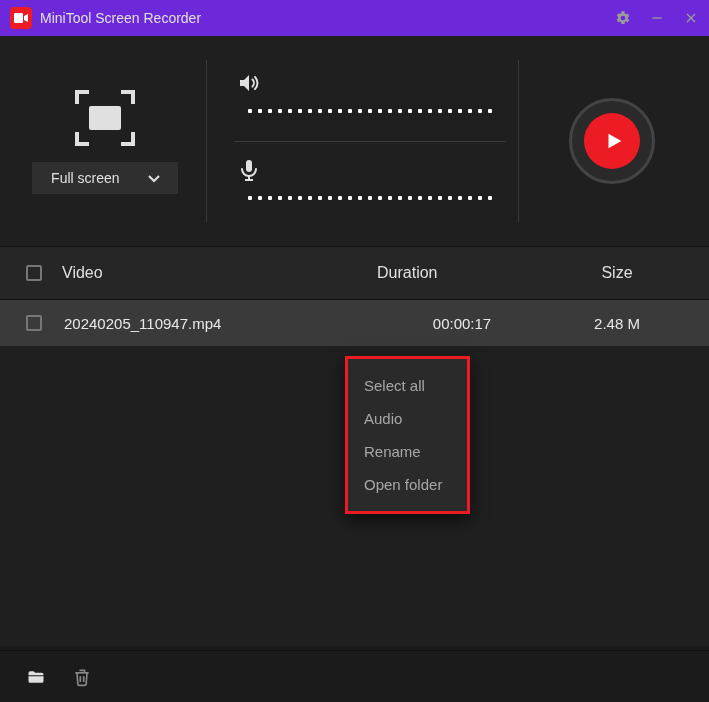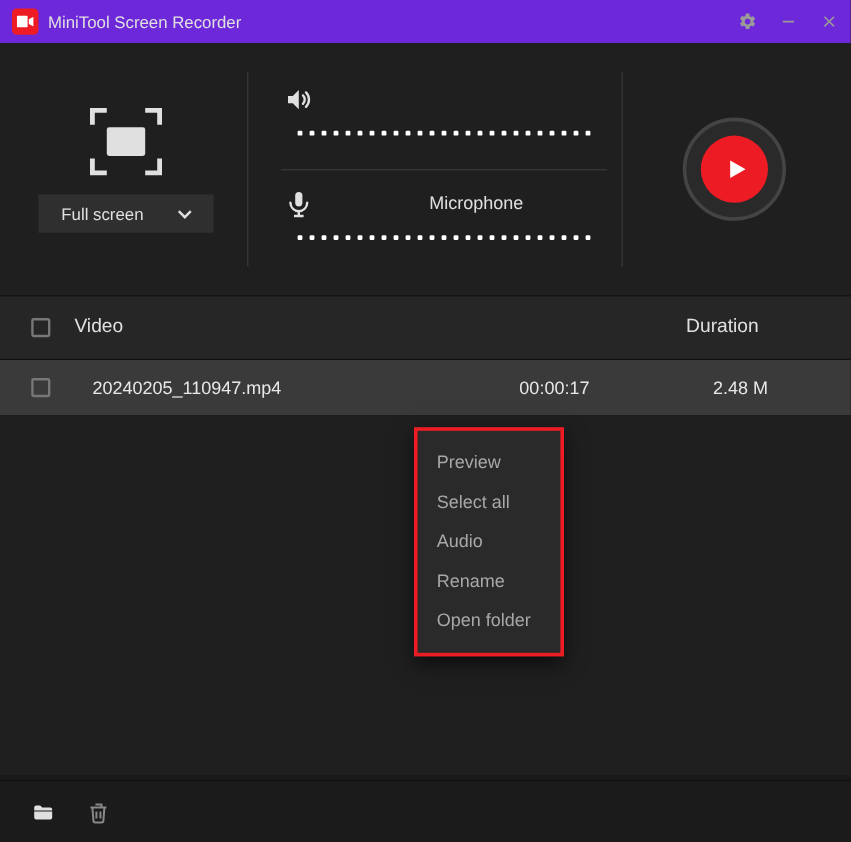--- a/index.html
+++ b/index.html
@@ -137,34 +137,34 @@
     color: #e0e0e0;
   }
   .chk {
     width: 16px; height: 16px;
     border: 2px solid #777;
     border-radius: 2px;
     cursor: pointer;
     flex: 0 0 16px;
   }
   .col-video { margin-left: 20px; flex: 1; }
-  .col-dur { width: 170px; text-align: center; }
+  .col-dur { width: 170px; text-align: left; }
   .col-size { width: 140px; text-align: center; }
 
   
   .row {
     height: 46px;
     background: #3a3a3a;
     display: flex;
     align-items: center;
     padding: 0 22px 0 26px;
     font-size: 15px;
     color: #e8e8e8;
   }
-  .row .fname { margin-left: 35px; flex: 1; }
+  .row .fname { margin-left: 22px; flex: 1; }
   .row .dur { width: 170px; text-align: center; }
   .row .size { width: 140px; text-align: center; }
 
   .empty-area {
     height: 300px;
     background: #1f1f1f;
   }
 
   
   .ctx {
@@ -296,21 +296,20 @@
 
     <div class="audio-row">
       <span class="aicon">
         <svg viewBox="0 0 24 24" fill="#e0e0e0">
             <path d="M12 14a3 3 0 0 0 3-3V5a3 3 0 0 0-6 0v6a3 3 0 0 0 3 3z"></path>
             <path d="M19 11a7 7 0 0 1-14 0" stroke="#e0e0e0" stroke-width="2" fill="none" stroke-linecap="round"></path>
             <line x1="12" y1="18" x2="12" y2="22" stroke="#e0e0e0" stroke-width="2"></line>
             <line x1="8" y1="22" x2="16" y2="22" stroke="#e0e0e0" stroke-width="2"></line>
           </svg>
       </span>
-      <span class="alabel">Microphone</span>
     </div>
     <div class="vu">
       <span></span>
         <span></span>
         <span></span>
         <span></span>
         <span></span>
         <span></span>
         <span></span>
         <span></span>
@@ -344,33 +343,33 @@
           </svg>
       </div>
     </div>
   </div>
 </div>
 
 <div class="tbl-head">
   <div class="chk"></div>
   <div class="col-video">Video</div>
   <div class="col-dur">Duration</div>
+  <div class="col-size">Size</div>
 </div>
 
 <div class="row">
   <div class="chk"></div>
   <div class="fname">20240205_110947.mp4</div>
   <div class="dur">00:00:17</div>
   <div class="size">2.48 M</div>
 </div>
 
 <div class="empty-area"></div>
 
 <div class="ctx">
-  <div class="ctx-item">Preview</div>
   <div class="ctx-item">Select all</div>
   <div class="ctx-item">Audio</div>
   <div class="ctx-item">Rename</div>
   <div class="ctx-item">Open folder</div>
 </div>
 
 <div class="bottombar">
   <div class="bbtn active">
     <svg viewBox="0 0 24 24" fill="currentColor">
         <path d="M3 7a2 2 0 0 1 2-2h4l2 2h8a2 2 0 0 1 2 2v1H3V7zm0 4h18v6a2 2 0 0 1-2 2H5a2 2 0 0 1-2-2v-6z"></path>

